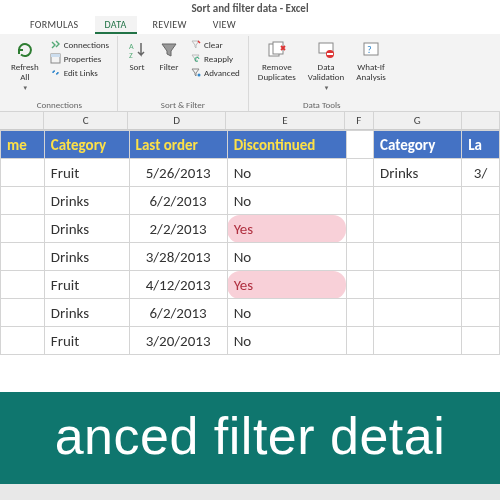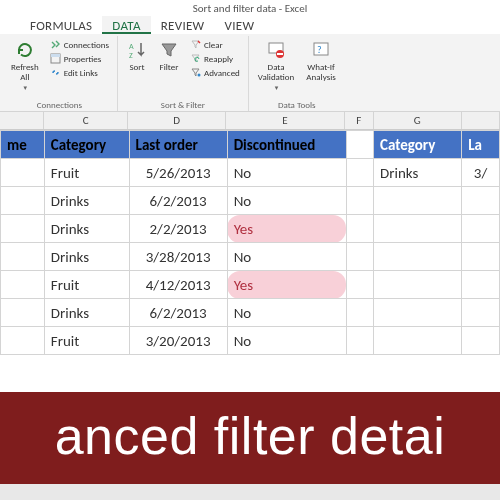--- a/index.html
+++ b/index.html
@@ -12,27 +12,28 @@
     overflow: hidden;
     position: relative;
   }
   .titlebar {
     text-align: center;
     font-size: 11px;
     color: #555;
     padding: 2px 0 0 0;
     height: 16px;
     background: #fff;
+    font-weight: bold;
   }
   .tabs {
     display: flex;
-    gap: 0;
+    gap: 6px;
     padding-left: 20px;
     height: 18px;
-    font-size: 13px;
+    font-size: 10px;
     color: #444;
     background: #fff;
   }
   .tab {
     padding: 2px 10px 2px 10px;
     cursor: pointer;
     text-transform: uppercase;
     letter-spacing: 0.3px;
   }
   .tab.active {
@@ -131,39 +132,39 @@
   table.grid td {
     border: 1px solid #d4d4d4;
     height: 28px;
     padding: 0 6px;
     vertical-align: middle;
     white-space: nowrap;
     overflow: hidden;
   }
   td.th {
     background: #4472C4;
-    color: #000000;
+    color: #fde047;
     font-weight: 600;
     border-color: #4472C4;
   }
   td.th2 {
     background: #4472C4;
     color: #fff;
     font-weight: 600;
     border-color: #4472C4;
   }
   td.pink { background: #f8d0d8; color: #b03040; border-radius: 13px; }
   td.right { text-align: center; }
   td.empty { background: #fff; }
 
   .banner {
     position: absolute;
     left: 0; right: 0;
     bottom: 16px;
-    background: #7f1d1d;
+    background: #0f766e;
     color: #fff;
     font-size: 52px;
     font-weight: 300;
     font-family: "Segoe UI Light","Segoe UI",Arial,sans-serif;
     padding: 14px 0 18px 0;
     text-align: center;
     letter-spacing: 0.5px;
     overflow: hidden;
     white-space: nowrap;
   }
@@ -281,20 +282,31 @@
             </span>
           <span>Advanced</span>
         </div>
       </div>
     </div>
     <div class="group-label">Sort &amp; Filter</div>
   </div>
 
   <div class="group" style="border-right:none">
     <div class="group-body">
+      <div class="bigbtn">
+        <span class="ic">
+            <svg viewBox="0 0 20 20">
+              <rect x="2" y="4" width="10" height="12" fill="#fff" stroke="#888"></rect>
+              <rect x="6" y="2" width="10" height="12" fill="#fff" stroke="#888"></rect>
+              <path d="M14 6l4 4m0-4l-4 4" stroke="#d33" stroke-width="1.8"></path>
+            </svg>
+          </span>
+        <span style="white-space:pre-line">Remove
+Duplicates</span>
+      </div>
       <div class="bigbtn">
         <span class="ic">
             <svg viewBox="0 0 20 20">
               <rect x="3" y="3" width="14" height="10" fill="#fff" stroke="#888"></rect>
               <circle cx="14" cy="14" r="4" fill="#d33"></circle>
               <rect x="11" y="13" width="6" height="2" fill="#fff"></rect>
             </svg>
           </span>
         <span style="white-space:pre-line">Data
 Validation</span>

